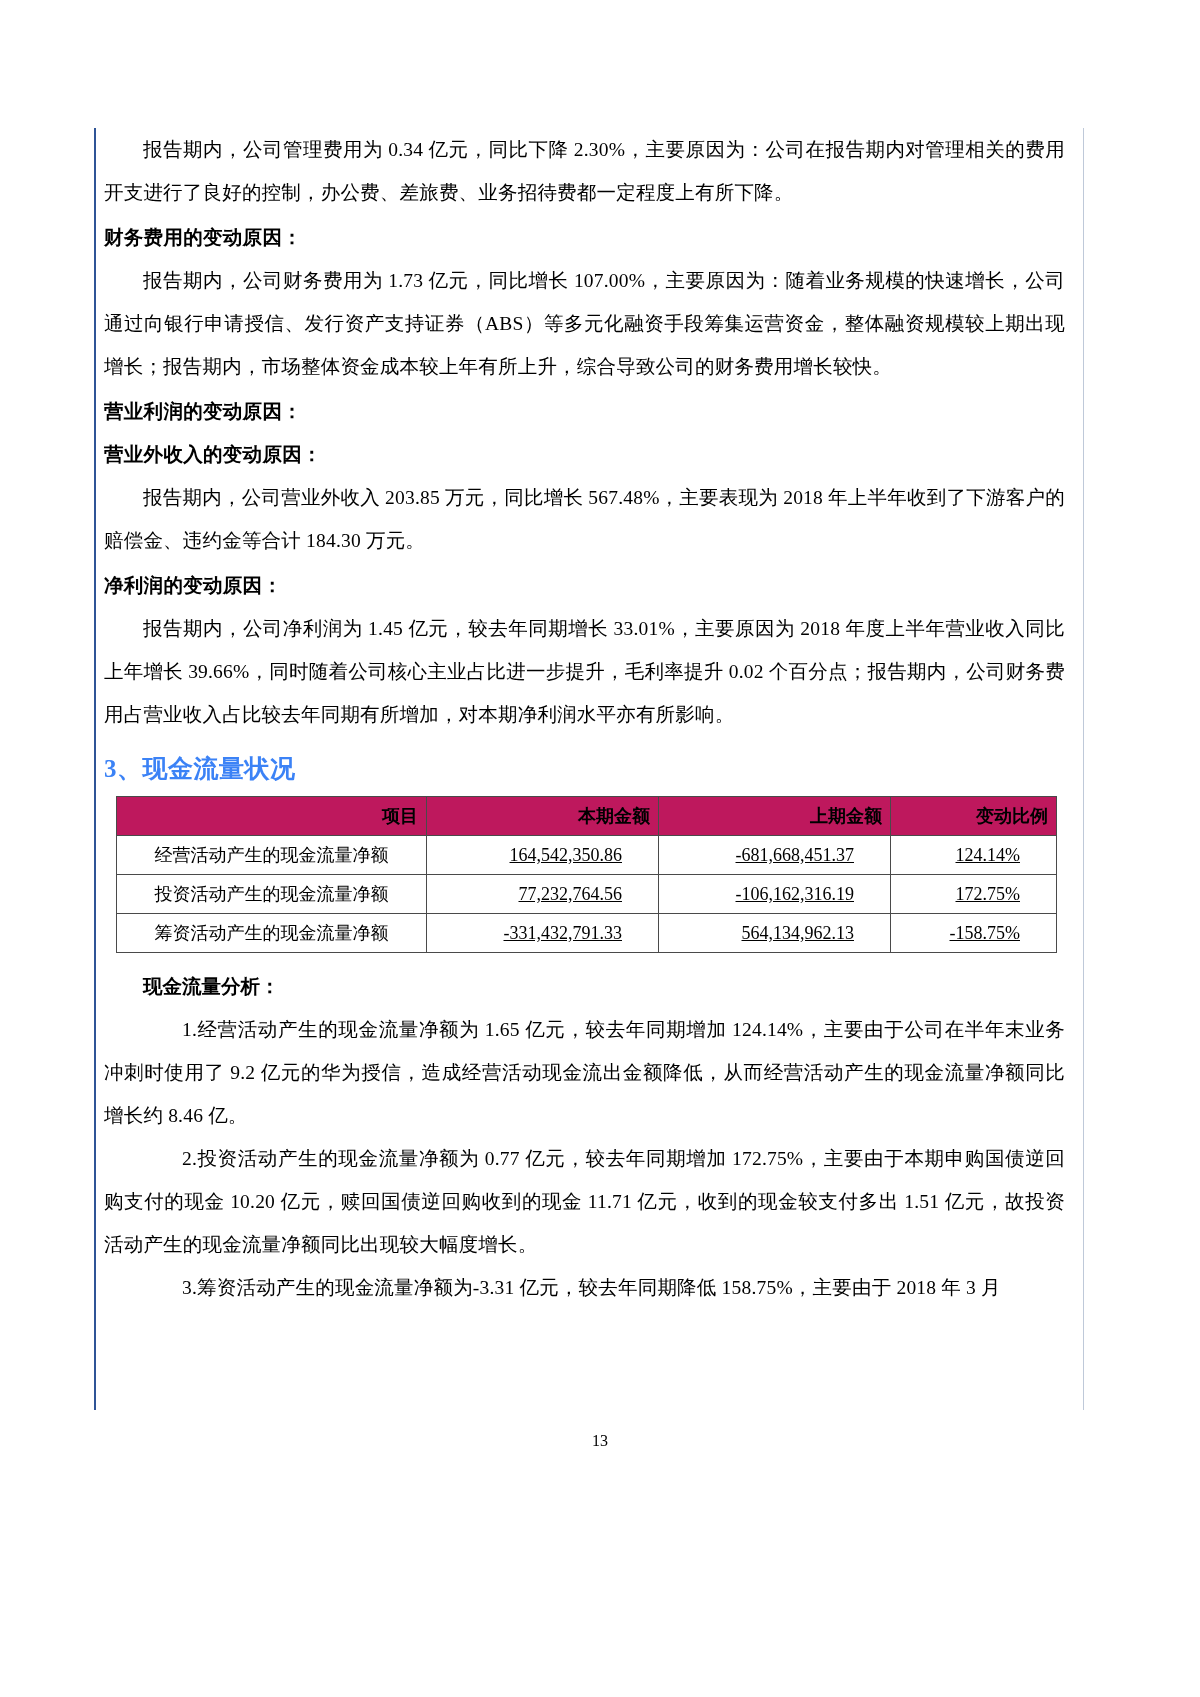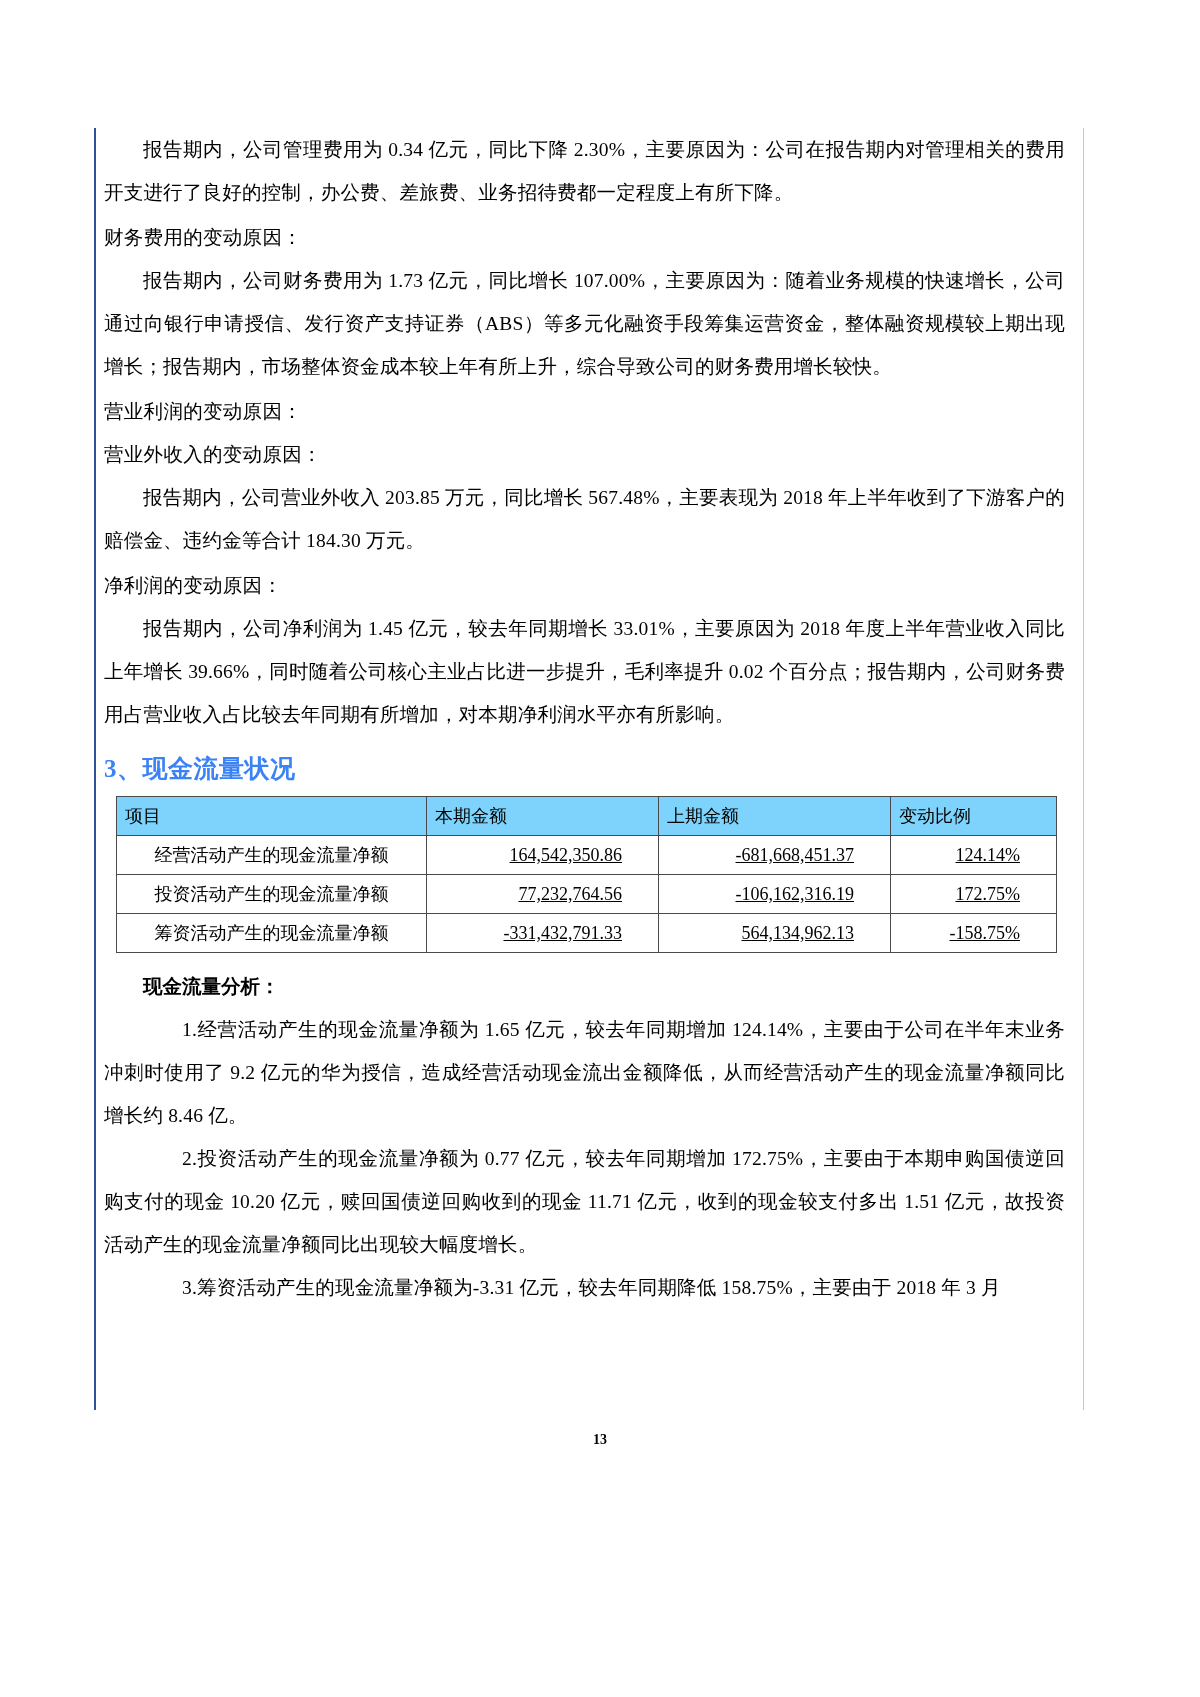--- a/index.html
+++ b/index.html
@@ -36,21 +36,21 @@
     line-height: 43px;
     text-align: justify;
     text-justify: inter-ideograph;
     text-indent: 2em;
     letter-spacing: 0.2px;
   }
   h4.subhead {
     margin: 0;
     font-size: 19.5px;
     line-height: 43px;
-    font-weight: normal;
+    font-weight: bold;
     text-indent: 0;
     letter-spacing: 0.3px;
   }
   h3.section {
     margin: 14px 0 8px 0;
     font-size: 25px;
     line-height: 38px;
     font-weight: bold;
     letter-spacing: 0.5px;
     color: #3b82f6;
@@ -66,23 +66,23 @@
     table-layout: fixed;
   }
   table.cash-table th,
   table.cash-table td {
     border: 1px solid #4a4a4a;
     padding: 4px 8px;
     line-height: 30px;
     font-weight: normal;
   }
   table.cash-table thead th {
-    background: #7dd3fc;
-    text-align: left;
-    font-weight: normal;
+    background: #be185d;
+    text-align: right;
+    font-weight: bold;
   }
   table.cash-table td.item {
     text-align: center;
   }
   table.cash-table td.num {
     text-align: right;
     padding-right: 36px;
     text-decoration: underline;
   }
   .col-item { width: 310px; }
@@ -109,23 +109,22 @@
   .num-label {
     display: inline-block;
     min-width: 2.4em;
   }
   .page-number {
     position: absolute;
     left: 0;
     top: 1432px;
     width: 1200px;
     text-align: center;
-    font-size: 14px;
+    font-size: 16px;
     font-family: "Liberation Serif", serif;
-    font-weight: bold;
   }
 </style>
 </head>
 <body>
 
 <div class="page">
   <div class="content-frame">
 
     <p class="para">报告期内，公司管理费用为 0.34 亿元，同比下降 2.30%，主要原因为：公司在报告期内对管理相关的费用开支进行了良好的控制，办公费、差旅费、业务招待费都一定程度上有所下降。</p>
 

